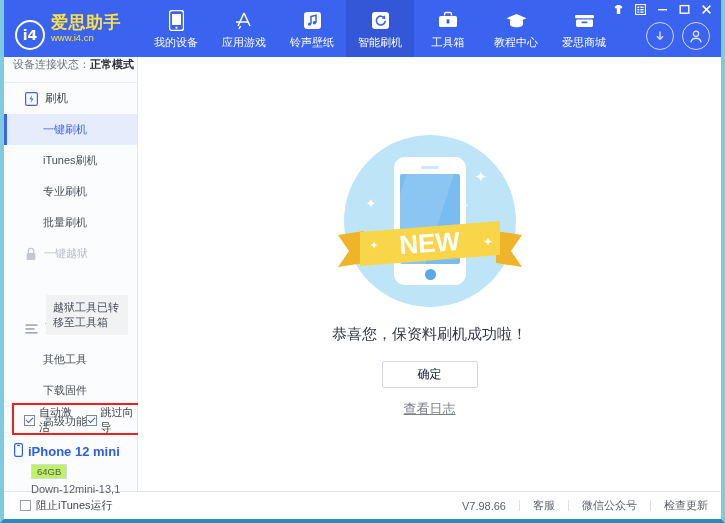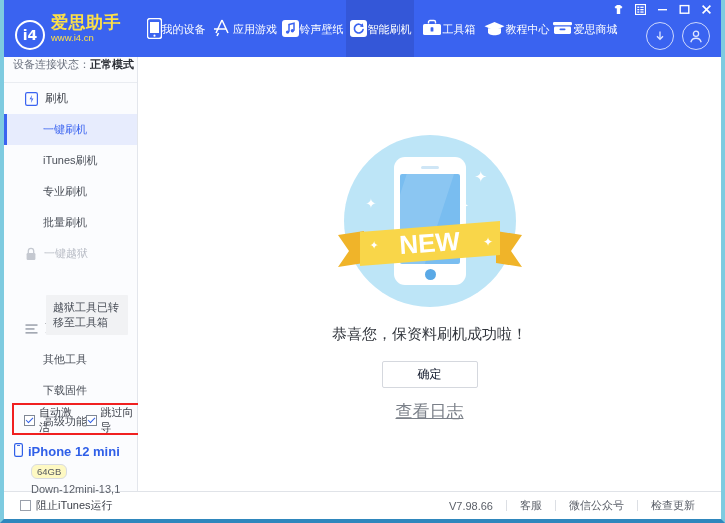--- a/index.html
+++ b/index.html
@@ -72,21 +72,21 @@
   }
 
   .nav {
     display: flex;
     align-items: stretch;
     margin-left: 4px;
   }
   .nav-item {
     width: 68px;
     display: flex;
-    flex-direction: row;
+    flex-direction: column;
     align-items: center;
     justify-content: center;
     color: #ffffff;
     cursor: pointer;
     padding-top: 2px;
     box-sizing: border-box;
   }
   .nav-item.active {
     background: #3457d8;
   }
@@ -279,26 +279,26 @@
     align-items: center;
     gap: 5px;
     color: #2f5fe8;
     font-size: 13px;
     font-weight: bold;
   }
   .dev-cap {
     display: inline-block;
     margin: 4px 0 0 17px;
     border: 1px solid #d8dbe1;
-    background: #fef9c3;
+    background: #bef264;
     color: #55596 0;
     color: #555960;
     font-size: 9.5px;
     padding: 1px 5px;
-    border-radius: 6px;
+    border-radius: 0;
   }
   .dev-id {
     margin: 4px 0 0 17px;
     font-size: 11px;
     color: #5a5f68;
   }
 
   
   .content {
     flex: 1;
@@ -380,21 +380,21 @@
     font-size: 12px;
     line-height: 25px;
     text-align: center;
     border-radius: 2px;
     cursor: pointer;
     font-family: "Liberation Sans", sans-serif;
     box-sizing: border-box;
   }
   .log-link {
     margin-top: 12px;
-    font-size: 17px;
+    font-size: 13px;
     color: #7b8089;
     text-decoration: underline;
     cursor: pointer;
   }
 
   
   .footer {
     height: 28px;
     border-top: 1px solid #e0e3e8;
     display: flex;
@@ -409,21 +409,20 @@
     padding-left: 16px;
     box-sizing: border-box;
     font-size: 11px;
     color: #3b3f48;
   }
   .foot-right {
     flex: 1;
     display: flex;
     align-items: center;
     justify-content: flex-end;
-    padding-right: 13px;
     gap: 0px;
     font-size: 11px;
     color: #5a5f68;
   }
   .foot-right .fi { padding: 0 13px; cursor: pointer; white-space: nowrap; }
   .foot-right .fv { padding: 0 13px; white-space: nowrap; }
   .fsep { width: 1px; height: 11px; background: #dcdfe4; }
 </style>
 </head>
 <body>

